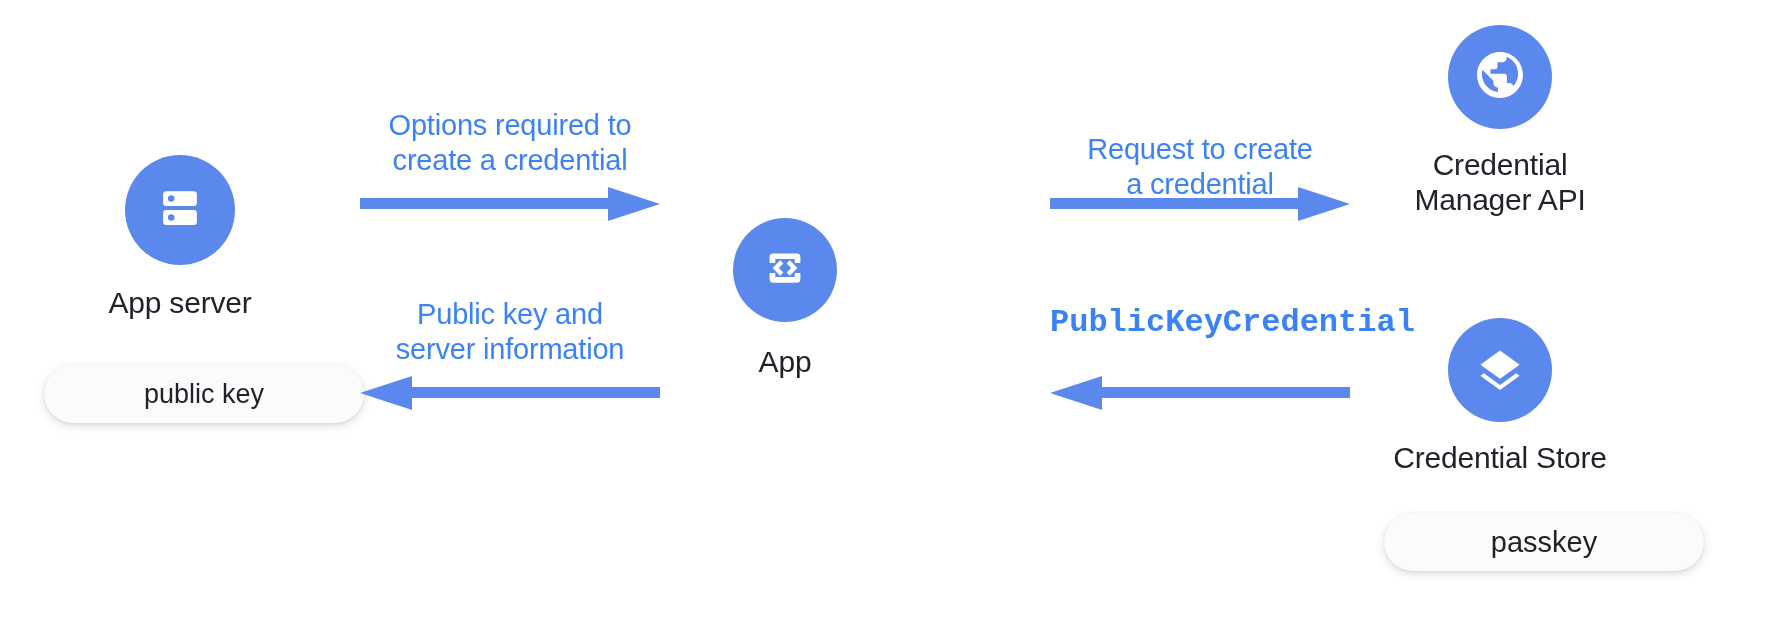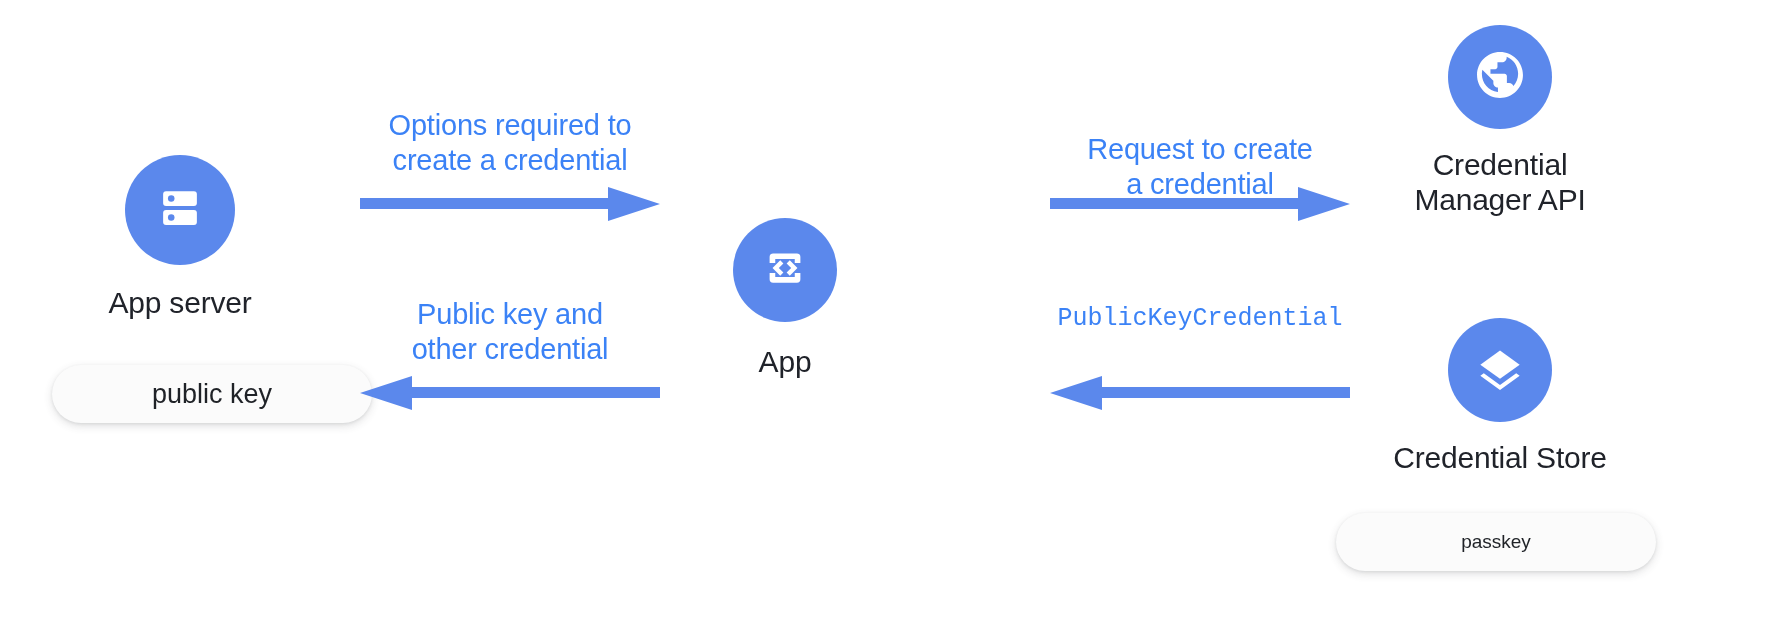--- a/index.html
+++ b/index.html
@@ -78,22 +78,22 @@
     left: 0;
     display: block;
   }
 
   
   #node-app-server { left: 40px; top: 155px; width: 280px; }
   #node-app        { left: 700px; top: 218px; width: 170px; justify-content: space-between; }
   #node-cm-api     { left: 1345px; top: 25px;  width: 310px; }
   #node-cred-store { left: 1355px; top: 318px; width: 290px; }
 
-  #pill-public-key { left: 52px;   top: 365px; width: 320px; height: 58px; font-size: 27px; }
-  #pill-passkey    { left: 1336px; top: 513px; width: 320px; height: 58px; font-size: 19px; }
+  #pill-public-key { left: 44px;   top: 365px; width: 320px; height: 58px; font-size: 27px; }
+  #pill-passkey    { left: 1384px; top: 513px; width: 320px; height: 58px; font-size: 29px; }
 
   #arrow-options   { left: 360px;  top: 108px; width: 300px; }
   #arrow-publickey { left: 360px;  top: 297px; width: 300px; }
   #arrow-request   { left: 1050px; top: 108px; width: 300px; }
   #arrow-pkc       { left: 1050px; top: 297px; width: 300px; }
 </style>
 </head>
 <body>
 
 <div id="stage">
@@ -163,34 +163,34 @@
   <div class="arrow-group" id="arrow-options">
     <div class="arrow-caption" style="font-size:29px;top:0;">Options required to
 create a credential</div>
     <svg class="arrow-svg" width="300" height="44" viewBox="0 0 300 44" style="top:74px;">
       <path fill="#5b88ec" d="M0 16h248V5l52 17-52 17V27H0z"></path>
     </svg>
   </div>
 
   <div class="arrow-group" id="arrow-publickey">
     <div class="arrow-caption" style="font-size:29px;top:0;">Public key and
-other credential</div>
+server information</div>
     <svg class="arrow-svg" width="300" height="44" viewBox="0 0 300 44" style="top:74px;">
       <path fill="#5b88ec" d="M300 16H52V5L0 22l52 17V27h248z"></path>
     </svg>
   </div>
 
   <div class="arrow-group" id="arrow-request">
     <div class="arrow-caption" style="font-size:29px;top:0;margin-top:24px;">Request to create
 a credential</div>
     <svg class="arrow-svg" width="300" height="44" viewBox="0 0 300 44" style="top:74px;">
       <path fill="#5b88ec" d="M0 16h248V5l52 17-52 17V27H0z"></path>
     </svg>
   </div>
 
   <div class="arrow-group" id="arrow-pkc">
-    <div class="arrow-caption mono" style="font-size:25px;top:7px;">PublicKeyCredential</div>
+    <div class="arrow-caption mono" style="font-size:32px;top:7px;font-weight:bold;">PublicKeyCredential</div>
     <svg class="arrow-svg" width="300" height="44" viewBox="0 0 300 44" style="top:74px;">
       <path fill="#5b88ec" d="M300 16H52V5L0 22l52 17V27h248z"></path>
     </svg>
   </div>
 
 </div>
 
 </body></html>

